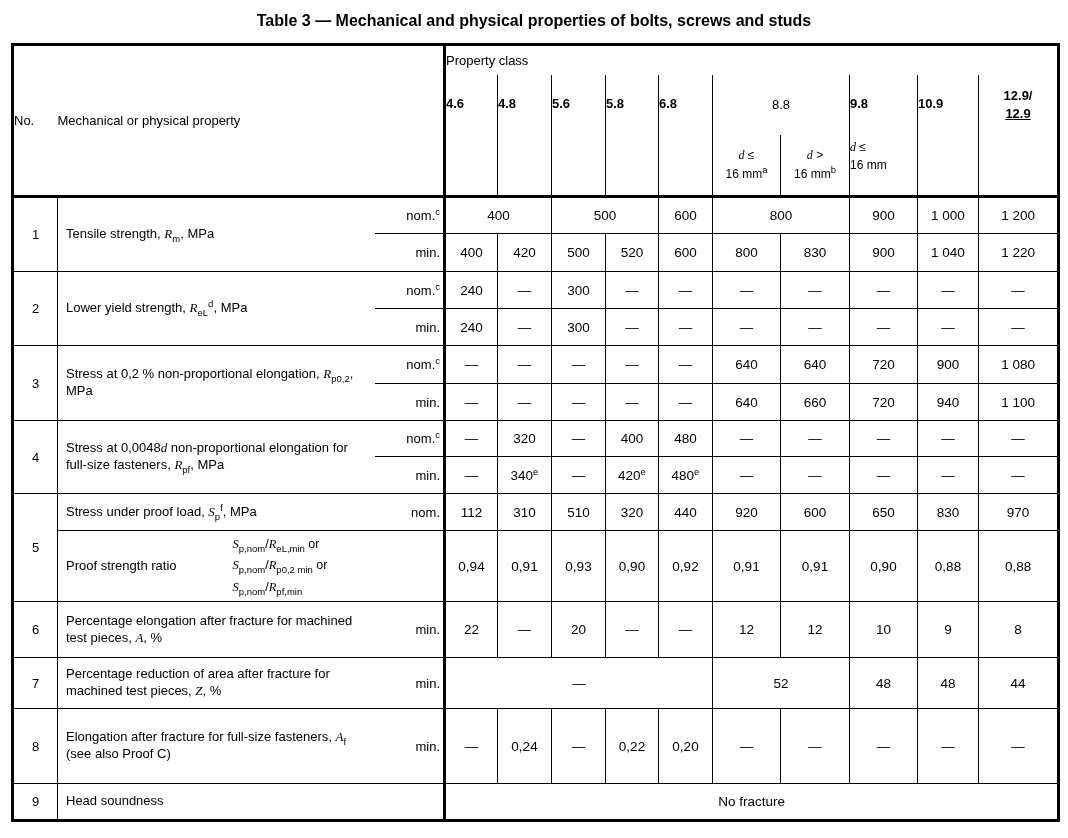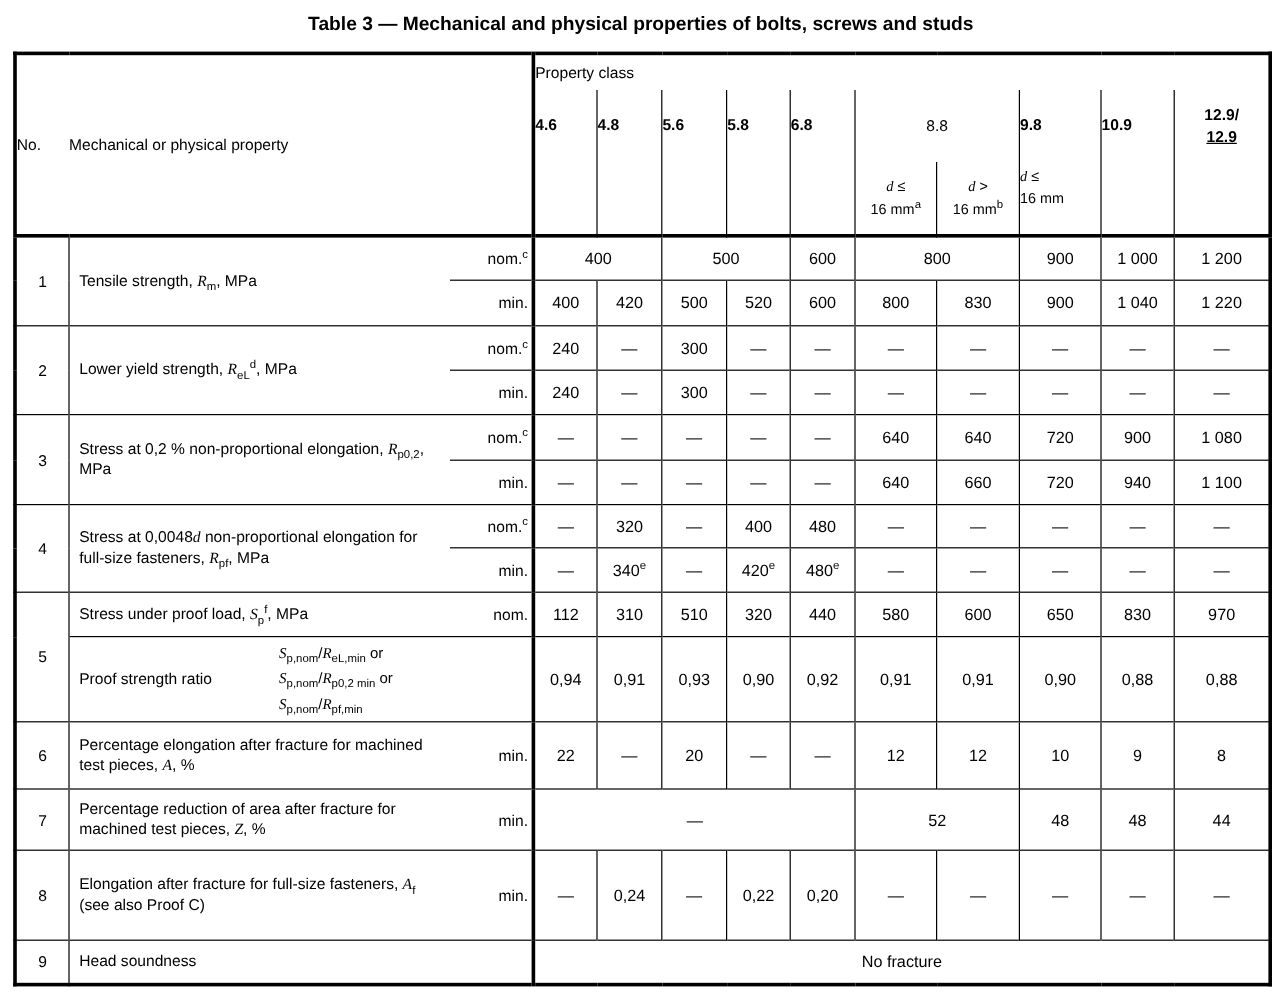--- a/index.html
+++ b/index.html
@@ -199,21 +199,21 @@
 
   <tr style="height:37px">
     <td class="no bt" rowspan="2">5</td>
     <td class="pname bl bt"><span>Stress under proof load, </span><i>S</i><sub>p</sub><sup>f</sup><span>, MPa</span></td>
     <td class="qual bt"><span>nom.</span></td>
     <td class="val tl bt">112</td>
     <td class="val bl bt">310</td>
     <td class="val bl bt">510</td>
     <td class="val bl bt">320</td>
     <td class="val bl bt">440</td>
-    <td class="val bl bt">580</td>
+    <td class="val bl bt">920</td>
     <td class="val bl bt">600</td>
     <td class="val bl bt">650</td>
     <td class="val bl bt">830</td>
     <td class="val bl bt">970</td>
   </tr>
   <tr style="height:71px">
     <td class="pname bl bt" colspan="2">
       <div class="flexwrap">
         <span class="ratio-label">Proof strength ratio</span>
         <div class="formulas">

